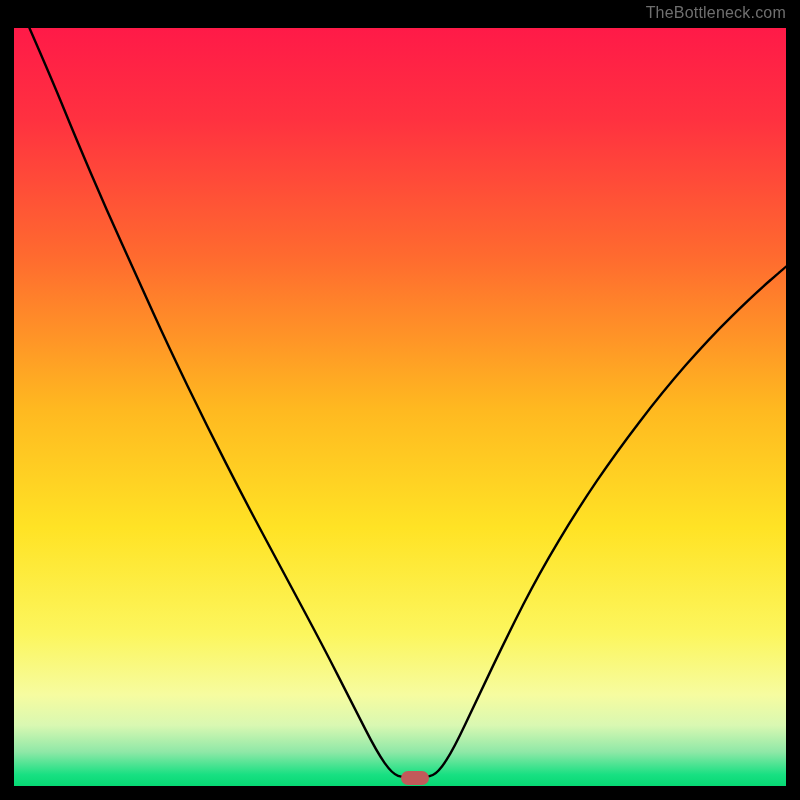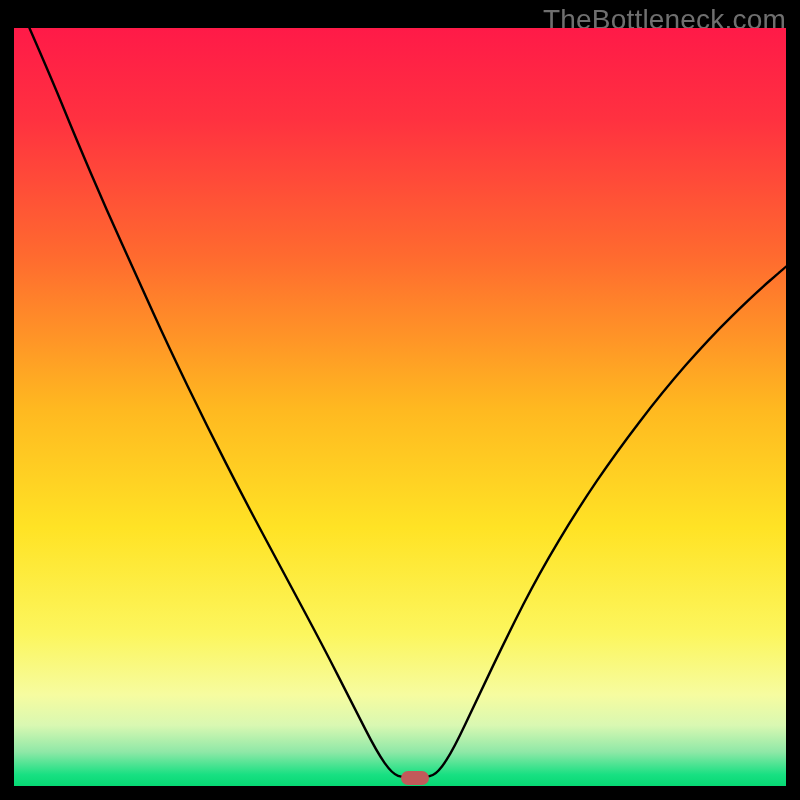--- a/index.html
+++ b/index.html
@@ -24,21 +24,21 @@
     left: 0;
     top: 0;
     width: 772px;
     height: 758px;
   }
   .watermark {
     position: absolute;
     top: 4px;
     right: 14px;
     color: #6f6f6f;
-    font-size: 28px;
+    font-size: 16px;
     letter-spacing: 0.2px;
     font-weight: 500;
   }
   .marker {
     position: absolute;
     width: 28px;
     height: 14px;
     border-radius: 7px;
     transform: translate(-50%, -50%);
   }

